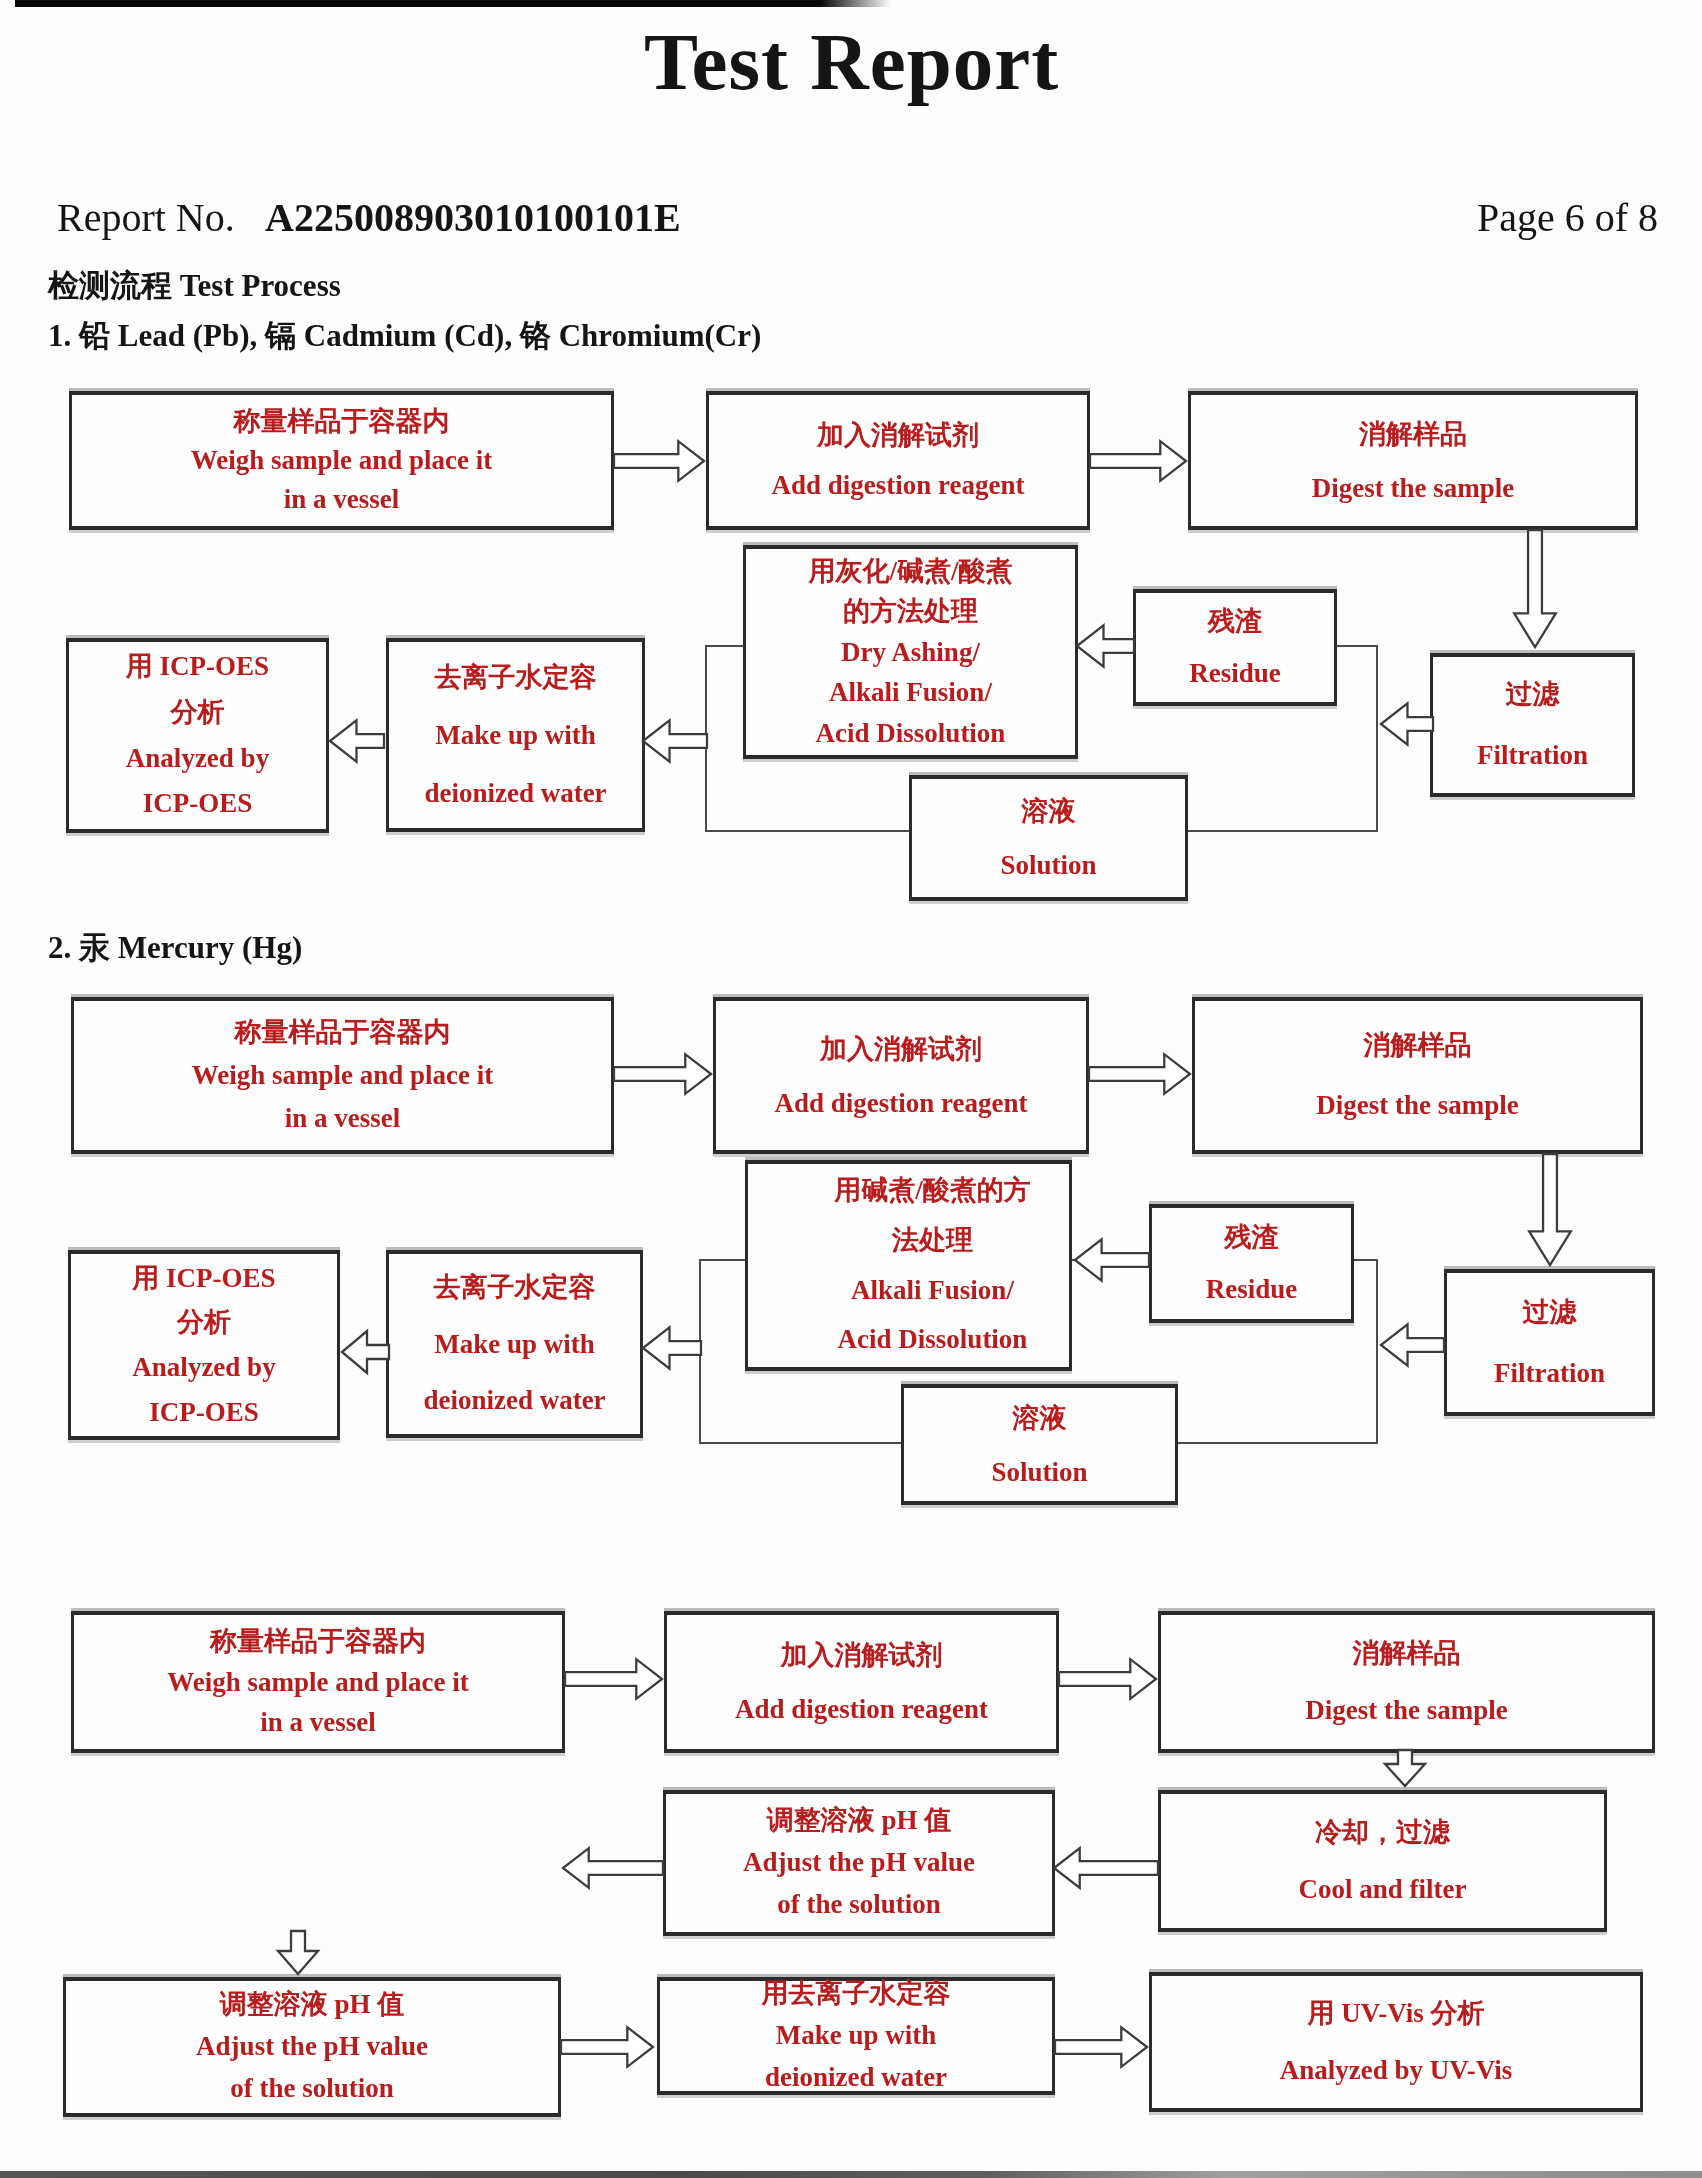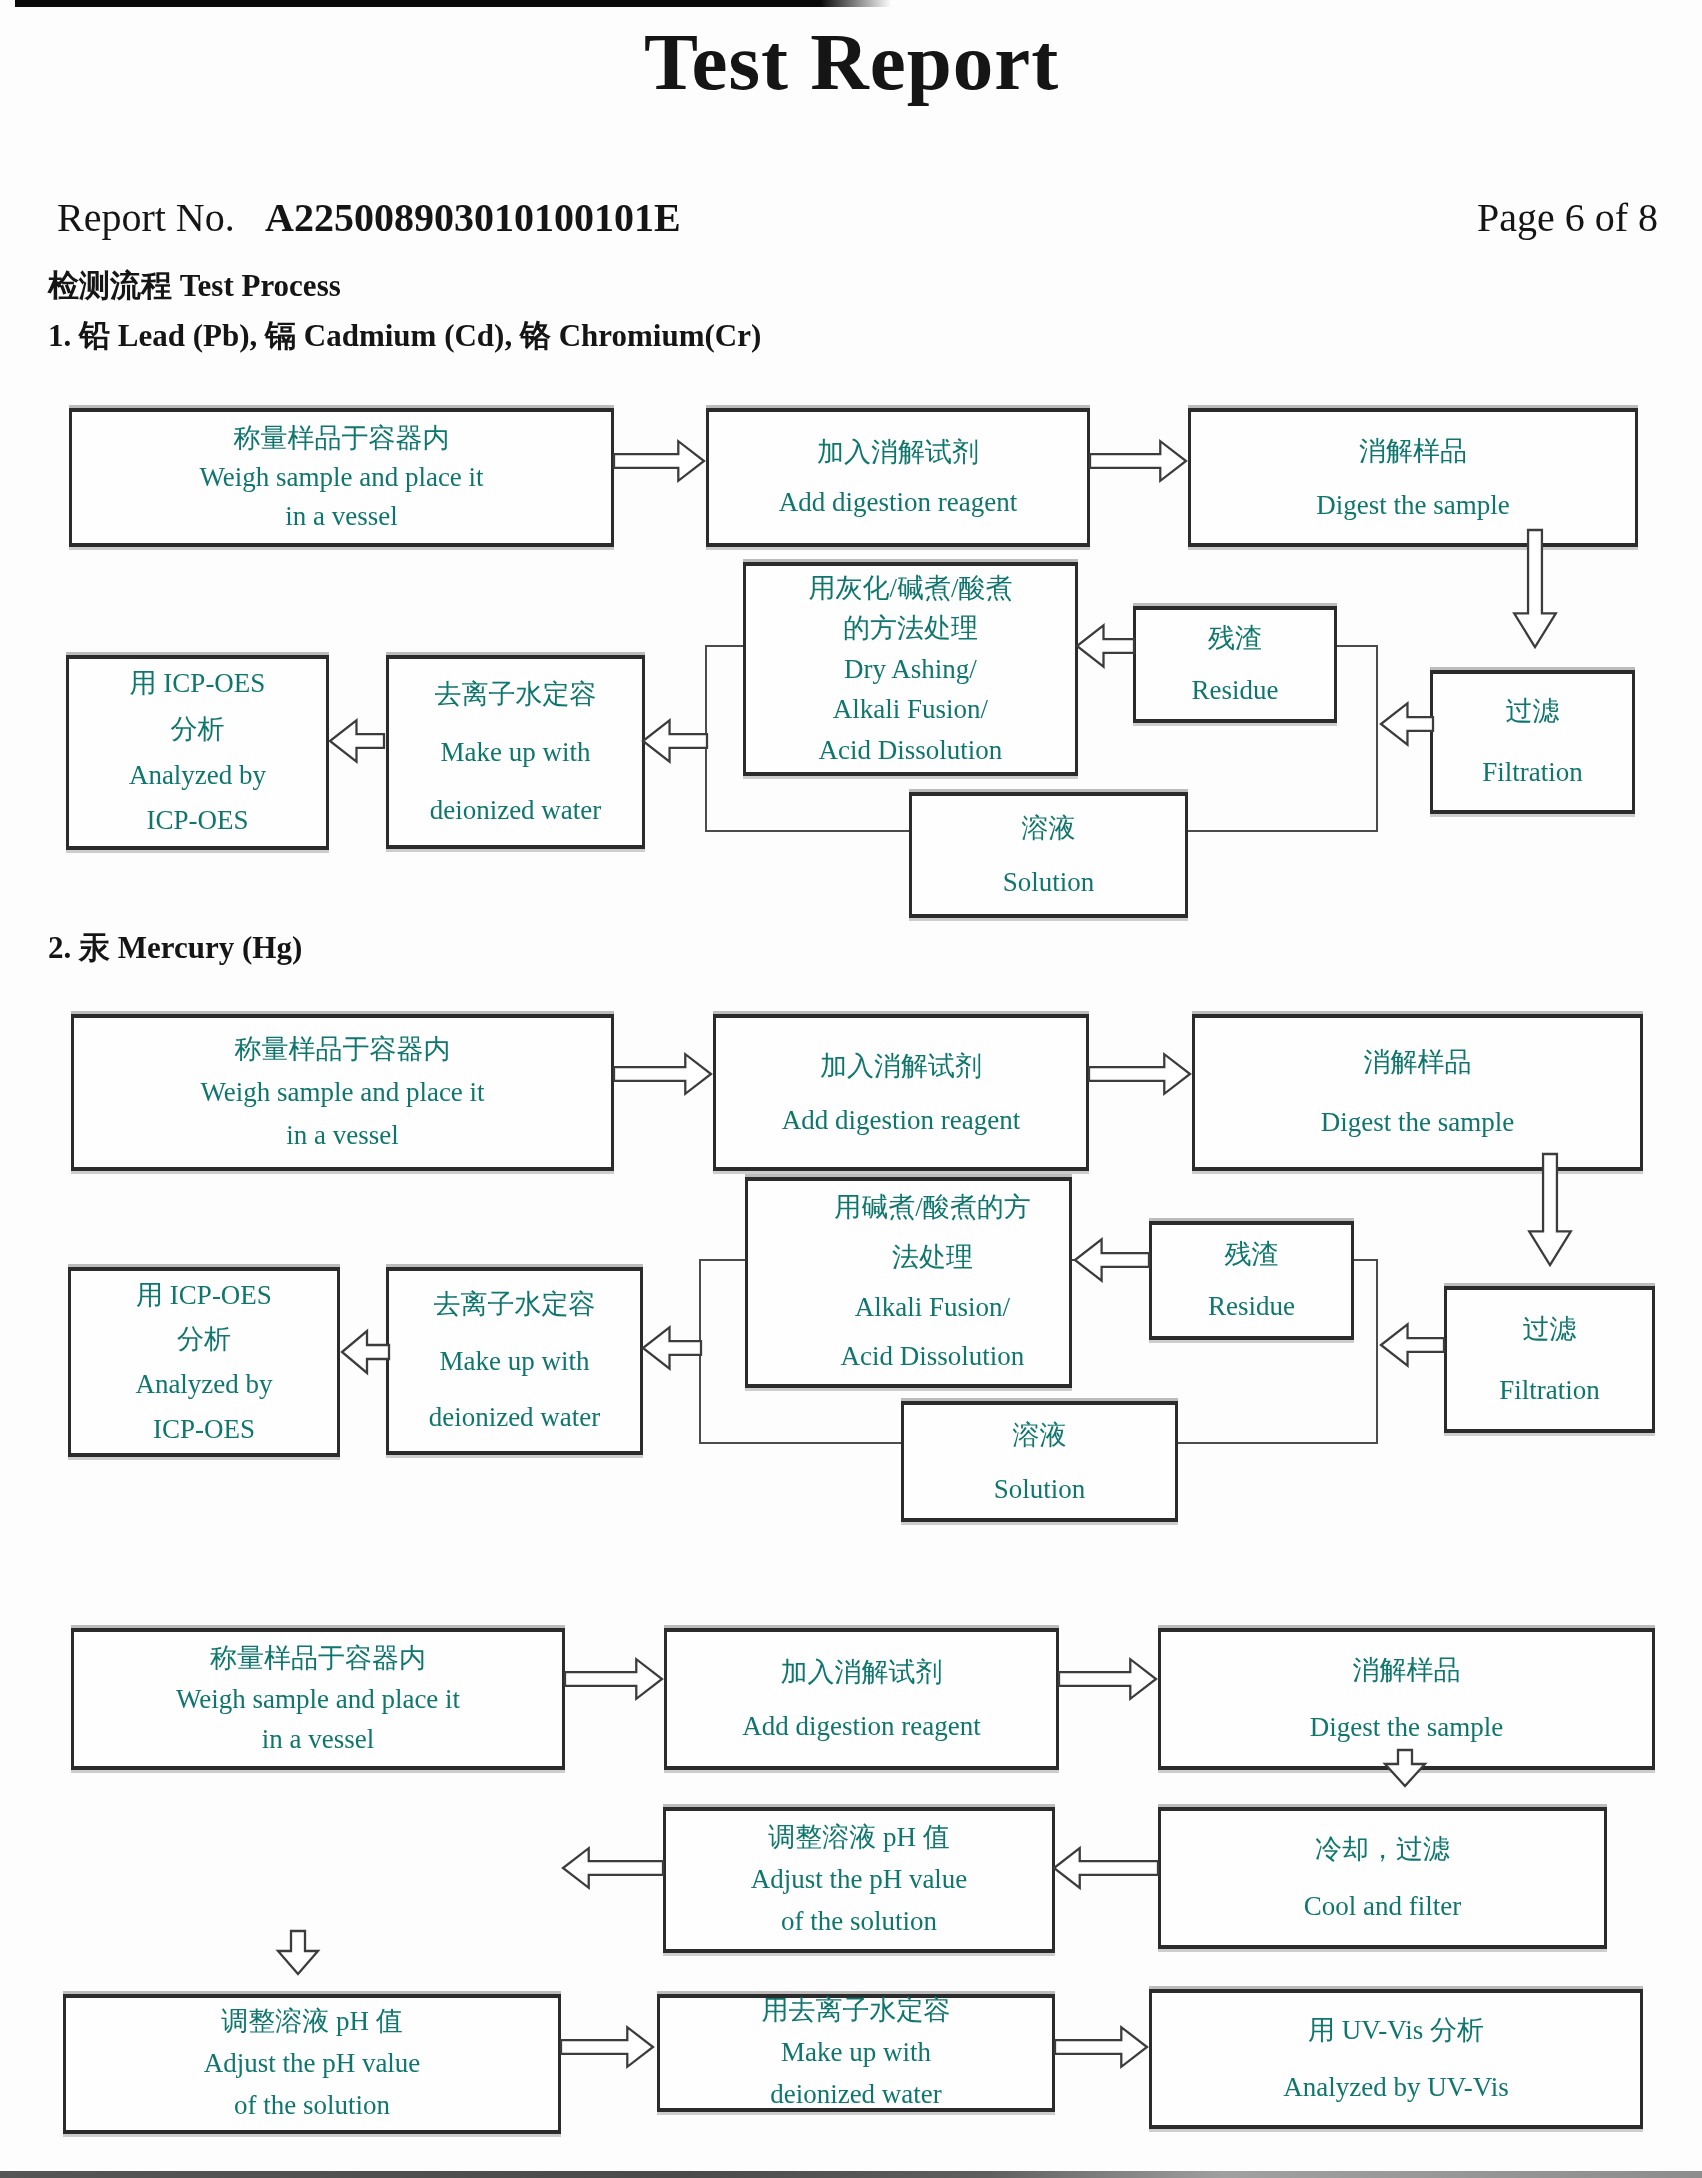--- a/index.html
+++ b/index.html
@@ -33,21 +33,21 @@
   .h-s1{left:48px;top:315px;}
   .h-s2{left:48px;top:927px;}
   .h-s3{left:48px;top:1538px;}
   .fbox{
     position:absolute;box-sizing:border-box;z-index:2;
     background:#fefefe;
     border:3px solid #2b2b2b;border-top-width:4px;border-bottom-width:4px;
     box-shadow:0 -3px 0 #bcbcbc, 0 3px 0 #cdcdcd;
     display:flex;align-items:center;justify-content:center;
     text-align:center;white-space:pre-line;
-    font-size:27px;font-weight:normal;color:#0f766e;margin-top:17px;
+    font-size:27px;font-weight:bold;color:#b91c1c;
   }
   .rectline{
     position:absolute;box-sizing:border-box;z-index:1;
     border:2px solid #4c4c4c;background:transparent;
   }
   .arrow{position:absolute;z-index:3;overflow:visible;}
   .arrow polygon{fill:#ffffff;stroke:#3c3c3c;stroke-width:2.3;}
 </style>
 </head>
 <body>

